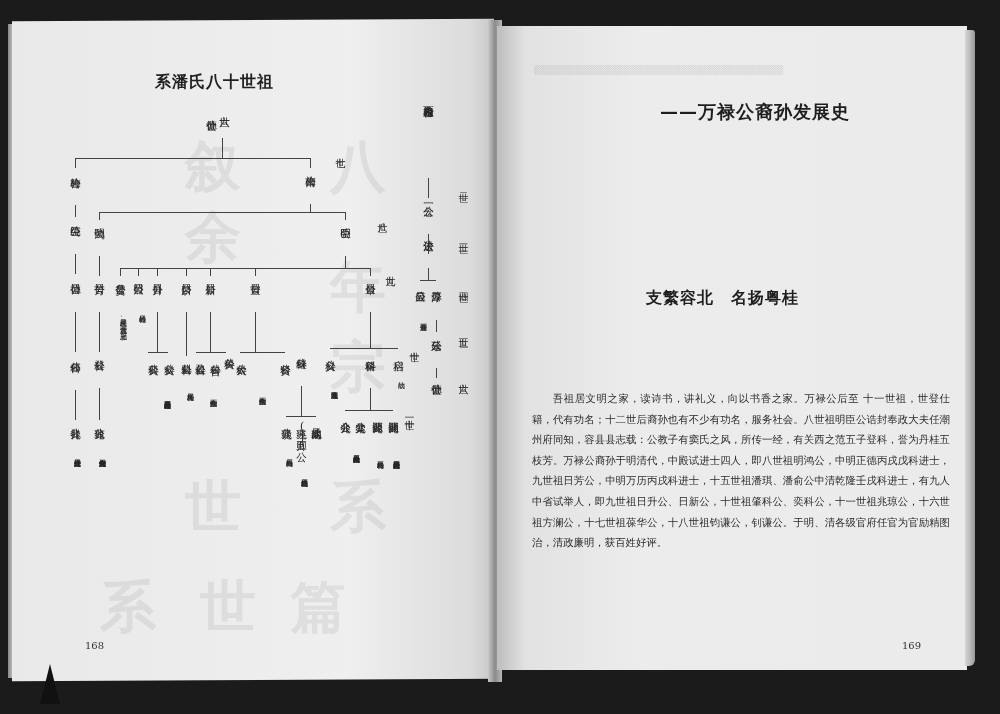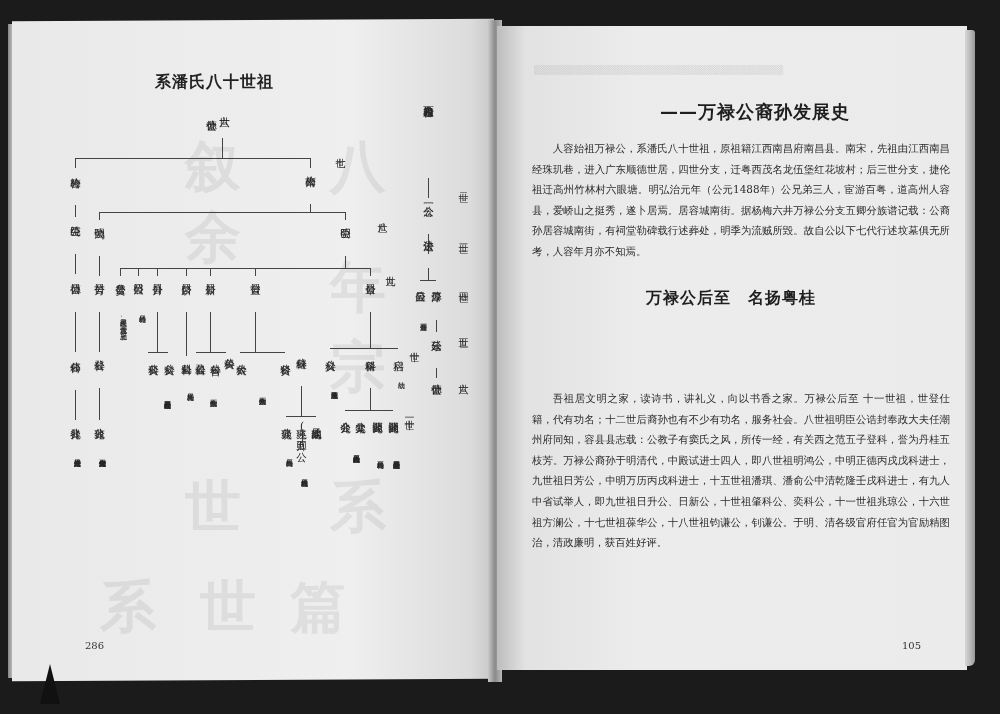--- a/index.html
+++ b/index.html
@@ -187,30 +187,27 @@
   <div class="v" style="left:431px;top:332px;">廷乐公</div>
   <div class="ln vl" style="left:436px;top:368px;height:10px;"></div>
   <div class="v" style="left:431px;top:376px;">世德公</div>
 
   <div class="gen" style="left:456px;top:185px;">二世</div>
   <div class="gen" style="left:456px;top:236px;">三世</div>
   <div class="gen" style="left:456px;top:285px;">四世</div>
   <div class="gen" style="left:456px;top:330px;">五世</div>
   <div class="gen" style="left:456px;top:376px;">六世</div>
 
-  <div class="pnum" style="left:85px;top:640px;">286</div>
+  <div class="pnum" style="left:85px;top:640px;">168</div>
 
   <div class="ghost" style="top:60px;">▒▒▒▒▒▒▒▒▒▒▒▒▒▒▒▒▒▒▒▒▒▒▒▒▒▒▒▒▒▒▒▒▒▒▒▒</div>
   <div class="rt-title2">——万禄公裔孙发展史</div>
 
-  <div class="para" style="top:138px;">
-    <p>人容始祖万禄公，系潘氏八十世祖，原祖籍江西南昌府南昌县。南宋，先祖由江西南昌经珠玑巷，进入广东顺德世居，四世分支，迁粤西茂名龙伍堡红花坡村；后三世分支，捷伦祖迁高州竹林村六眼塘。明弘治元年（公元1488年）公兄弟三人，宦游百粤，道高州人容县，爱峤山之挺秀，遂卜居焉。居容城南街。据杨梅六井万禄公分支五卿分族谱记载：公裔孙居容城南街，有祠堂勒碑载行述葬处，明季为流贼所毁。故自公以下七代行述坟墓俱无所考，人容年月亦不知焉。</p>
-  </div>
-
-  <div class="sec-title">万禄公后至　名扬粤桂</div>
+
+  <div class="sec-title">支繁容北　名扬粤桂</div>
 
 
   <div class="para" style="top:388px;">
     <p>吾祖居文明之家，读诗书，讲礼义，向以书香之家。万禄公后至 十一世祖，世登仕籍，代有功名；十二世后裔孙也有不少有功名，服务社会。八世祖明臣公诰封奉政大夫任潮州府同知，容县县志载：公教子有窦氏之风，所传一经，有关西之范五子登科，誉为丹桂五枝芳。万禄公裔孙于明清代，中殿试进士四人，即八世祖明鸿公，中明正德丙戌戊科进士，九世祖日芳公，中明万历丙戌科进士，十五世祖潘琪、潘俞公中清乾隆壬戌科进士，有九人中省试举人，即九世祖日升公、日新公，十世祖肇科公、奕科公，十一世祖兆琼公，十六世祖方澜公，十七世祖葆华公，十八世祖钧谦公，钊谦公。于明、清各级官府任官为官励精图治，清政廉明，获百姓好评。</p>
   </div>
 
-  <div class="pnum" style="left:902px;top:640px;">105</div>
+  <div class="pnum" style="left:902px;top:640px;">169</div>
 </div>
 
 </body></html>

